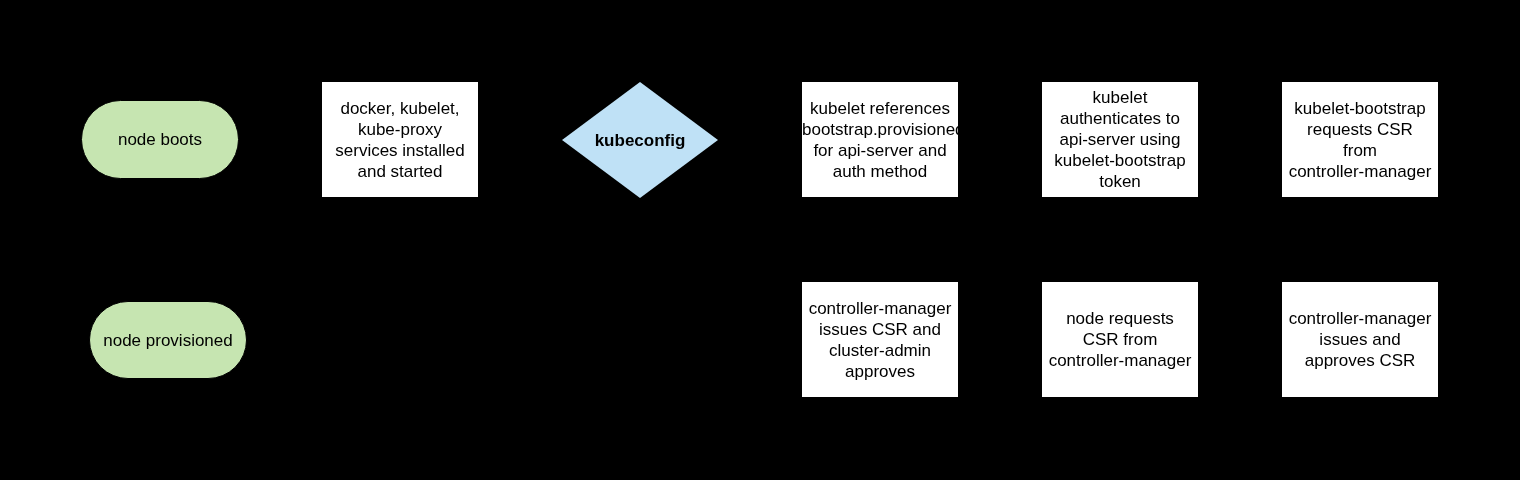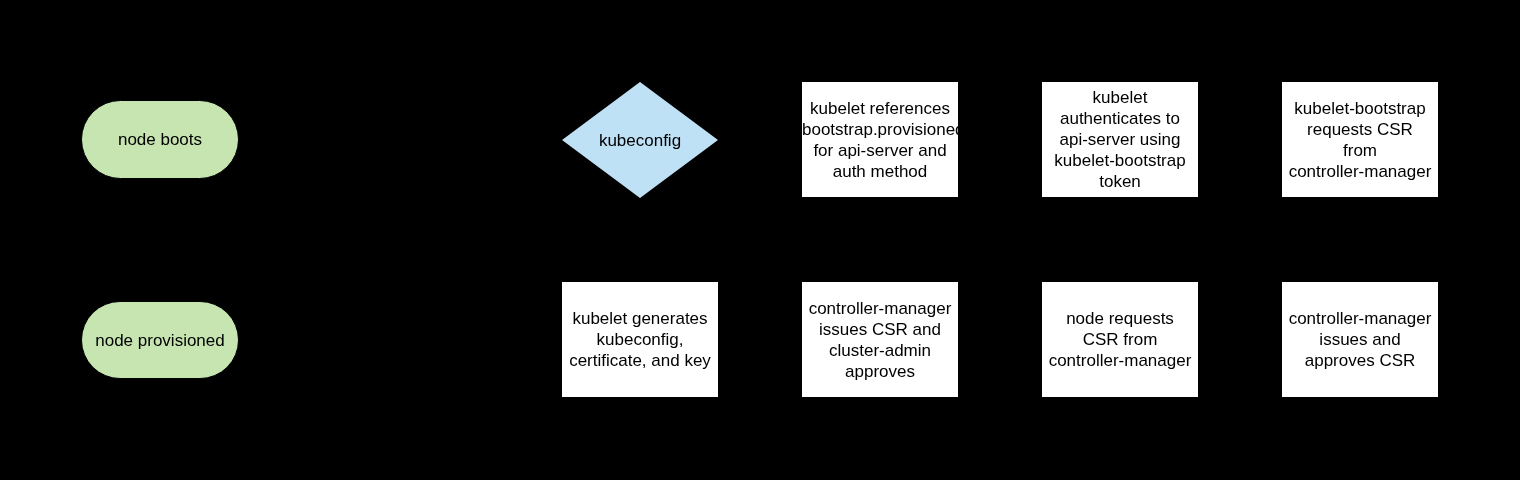--- a/index.html
+++ b/index.html
@@ -37,31 +37,38 @@
     border: 1px solid var(--border, #000);
   }
   .terminator {
     background: var(--terminator_fill, #c6e5b1);
     border: 1px solid var(--border, #000);
     border-radius: 40px;
   }
   .decision {
     background: var(--decision_fill, #bfe1f6);
     clip-path: polygon(50% 0%, 100% 50%, 50% 100%, 0% 50%);
+    font-weight: bold;
   }
 </style>
 </head>
 <body>
 
 <div id="canvas">
 
   <div class="node terminator" style="left:81px; top:100px; width:158px; height:79px;text-align:center;">
     <span class="label">node boots</span>
   </div>
 
+  <div class="node process" style="left:321px; top:81px; width:158px; height:117px;">
+    <span class="label">docker, kubelet,
+kube-proxy
+services installed
+and started</span>
+  </div>
 
   <div class="node decision" style="left:562px; top:82px; width:156px; height:116px;">
     <span class="label">kubeconfig</span>
   </div>
 
   <div class="node process" style="left:801px; top:81px; width:158px; height:117px;">
     <span class="label">kubelet references
 bootstrap.provisioned
 for api-server and
 auth method</span>
@@ -75,30 +82,25 @@
 token</span>
   </div>
 
   <div class="node process" style="left:1281px; top:81px; width:158px; height:117px;">
     <span class="label">kubelet-bootstrap
 requests CSR
 from
 controller-manager</span>
   </div>
 
-  <div class="node terminator" style="left:81px; top:301px; width:158px; height:78px;">
+  <div class="node terminator" style="left:89px; top:301px; width:158px; height:78px;">
     <span class="label">node provisioned</span>
   </div>
 
 
-  <div class="node process" style="left:561px; top:281px; width:158px; height:117px;">
-    <span class="label">kubelet generates
-kubeconfig,
-certificate, and key</span>
-  </div>
 
   <div class="node process" style="left:801px; top:281px; width:158px; height:117px;">
     <span class="label">controller-manager
 issues CSR and
 cluster-admin
 approves</span>
   </div>
 
   <div class="node process" style="left:1041px; top:281px; width:158px; height:117px;">
     <span class="label">node requests

